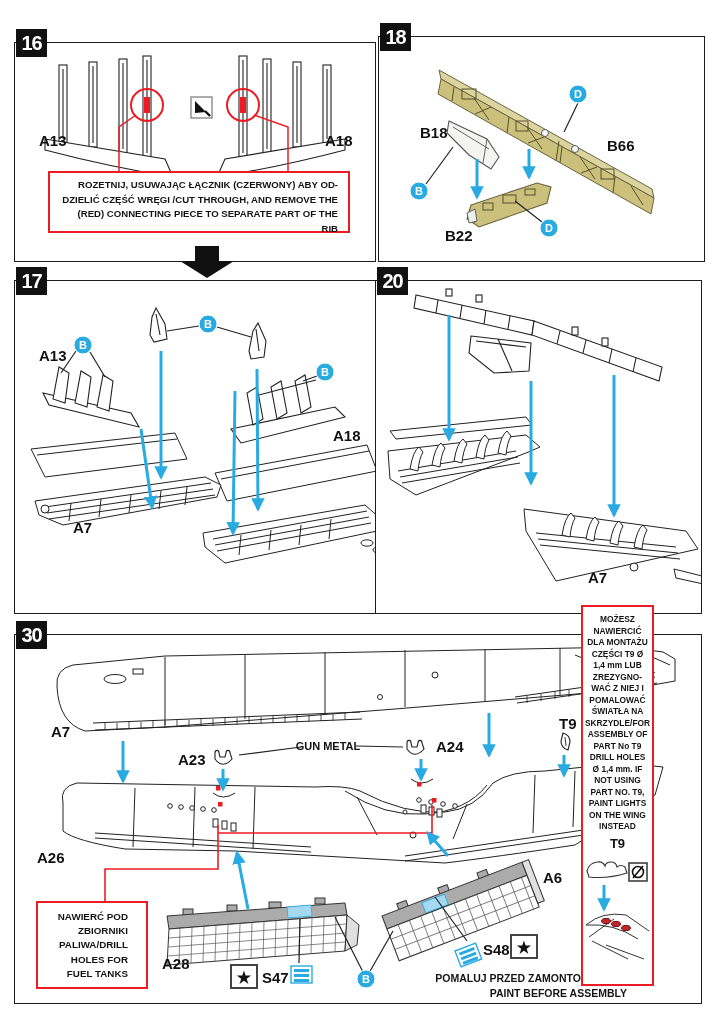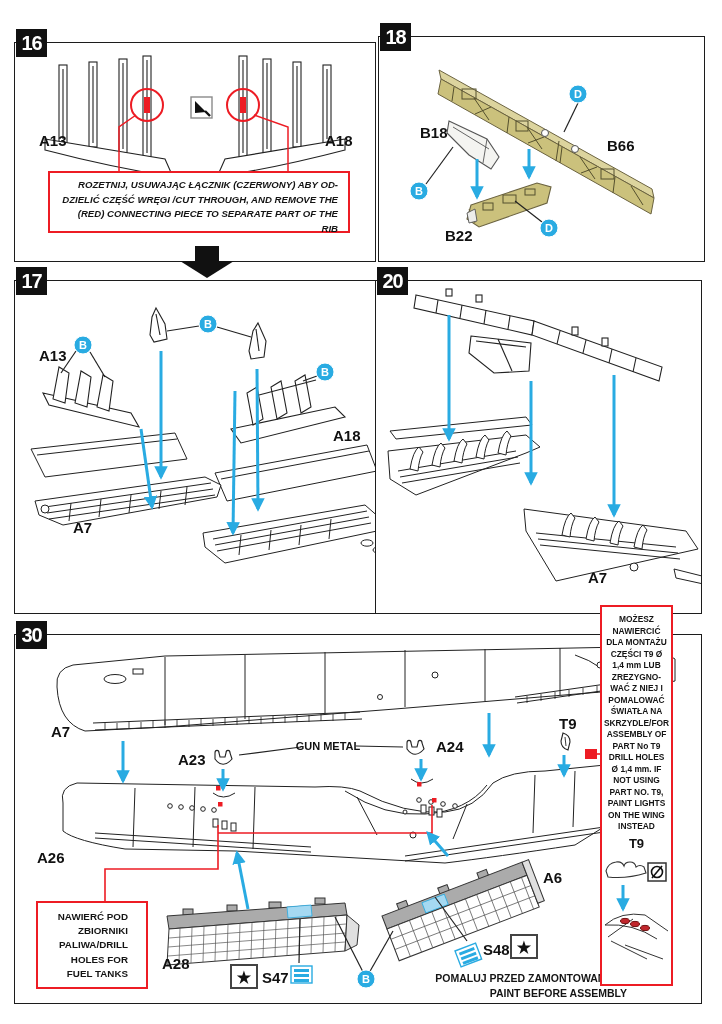--- a/index.html
+++ b/index.html
@@ -2,24 +2,24 @@
 <html><head>
 <meta charset="utf-8">
 <style>
   html,body{margin:0;padding:0;background:#e8e8e8;}
   .page{position:relative;width:722px;height:1024px;background:#fff;font-family:"Liberation Sans",sans-serif;overflow:hidden;margin:0 auto;}
   .panel{position:absolute;border:1.6px solid #1c1c1c;background:#fff;text-align:right;}
   .badge{position:absolute;left:1px;top:-14px;width:31px;height:28px;background:#111;color:#fff;
          font-weight:bold;font-size:20px;display:flex;align-items:center;justify-content:center;letter-spacing:-1px;z-index:6;}
   .art{position:absolute;left:0;top:0;width:100%;height:100%;}
   .note{position:absolute;border:2px solid #ED1C24;background:#fff;font-weight:bold;color:#141414;white-space:pre-line;z-index:4;}
-  .note16{left:33px;top:128px;width:278px;height:48px;font-size:9.6px;line-height:1.52;padding:5px 10px;font-style:italic;}
+  .note16{left:33px;top:128px;width:278px;height:48px;font-size:9.6px;line-height:1.52;padding:5px 10px;}
   .note-drill{left:21px;top:266px;width:72px;height:70px;font-size:9.8px;line-height:1.45;padding:7px 18px;}
   .paint-note{position:absolute;left:379px;top:336px;width:220px;font-weight:bold;font-size:10.5px;line-height:1.45;color:#141414;white-space:pre-line;margin-left:13px;}
-  .t9box{position:absolute;left:600px;top:605px;width:69px;height:377px;border:2px solid #ED1C24;background:#fff;z-index:7;text-align:center;}
+  .t9box{position:absolute;left:581px;top:605px;width:69px;height:377px;border:2px solid #ED1C24;background:#fff;z-index:7;text-align:center;}
   .t9box .t9text{font-weight:bold;font-size:8.4px;line-height:1.37;color:#141414;white-space:pre-line;padding-top:7px;}
   .t9box .t9label{font-weight:bold;font-size:13px;color:#111;margin-top:3px;}
   svg text{font-family:"Liberation Sans",sans-serif;font-weight:bold;fill:#111;}
   .lbl{font-size:15px;}
   .lbl-s{font-size:11px;}
   .co{font-size:11px;fill:#fff;}
   .blackarrow{position:absolute;left:180px;top:246px;z-index:5;}
 </style>
 </head>
 <body>

